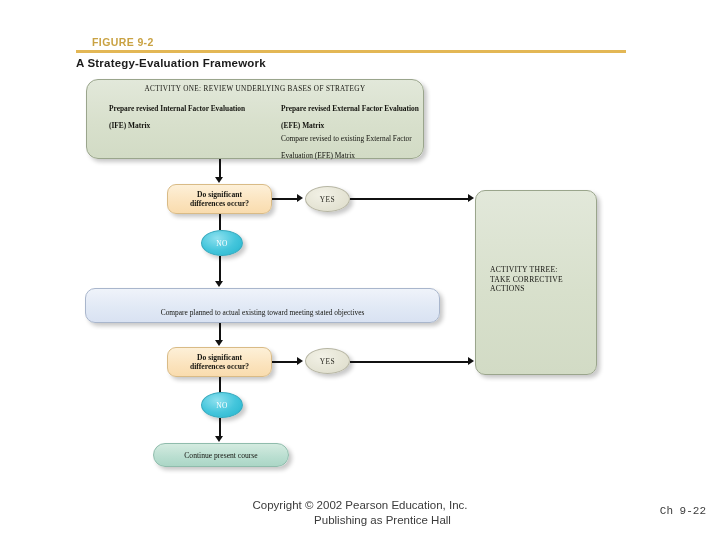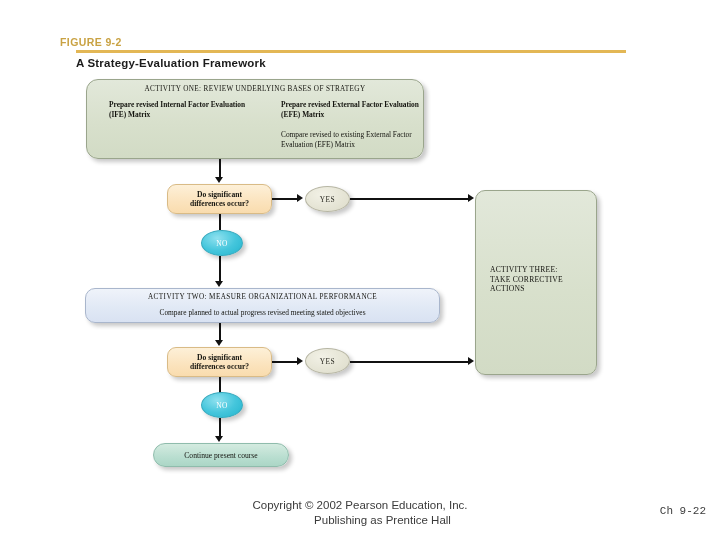--- a/index.html
+++ b/index.html
@@ -18,21 +18,21 @@
   #slide {
     position: absolute;
     left: 0; top: 0;
     width: 720px;
     height: 540px;
   }
 
   
   .fig-label {
     position: absolute;
-    left: 60px;
+    left: 92px;
     top: 36px;
     font-size: 10.5px;
     font-weight: bold;
     letter-spacing: 0.4px;
     color: #c9a243;
     font-family: "Liberation Sans", sans-serif;
     text-align: right;
   }
   .fig-rule {
     position: absolute;
@@ -82,21 +82,21 @@
     font-size: 7.2px;
     letter-spacing: 0.35px;
     font-variant: small-caps;
     text-transform: uppercase;
     color: #14140f;
   }
   .a1-col {
     position: absolute;
     width: 150px;
     font-size: 7.4px;
-    line-height: 10px;
+    line-height: 17px;
     font-family: Liberation Serif, serif;
   }
   .a1-col.left  { left: 22px; }
   .a1-col.right { left: 186px; margin-left: 8px; }
   .a1-row1 { top: 20px; font-weight: bold; }
   .a1-row2 { top: 50px; }
 
   
   #activity-two {
     left: 85px;
@@ -281,22 +281,21 @@
   <div class="conn h-line" style="left:350px; top:198px; width:119px;"></div>
   <div class="arrow-right" style="left:468px; top:194px;"></div>
 
   <div class="conn v-line" style="left:219px; top:214px; height:16px;"></div>
   <div class="node boxshadow no-node" id="no-1">NO</div>
 
   <div class="conn v-line" style="left:219px; top:256px; height:26px;"></div>
   <div class="arrow-down" style="left:215px; top:281px;"></div>
 
   <div class="node boxshadow" id="activity-two">
-    <div class="a2-title">ACTIVITY TWO: MEASURE ORGANIZATIONAL PERFORMANCE</div>
-    <div class="a2-sub">Compare planned to actual progress revised meeting stated objectives</div>
+    <div class="a2-sub">Compare planned to actual existing toward meeting stated objectives</div>
   </div>
 
   <div class="conn v-line" style="left:219px; top:323px; height:18px;"></div>
   <div class="arrow-down" style="left:215px; top:340px;"></div>
 
   <div class="node boxshadow decision" id="decision-2">
     <span><span>Do significant</span><br><span>differences occur?</span></span>
   </div>
 
   <div class="conn h-line" style="left:272px; top:361px; width:26px;"></div>

